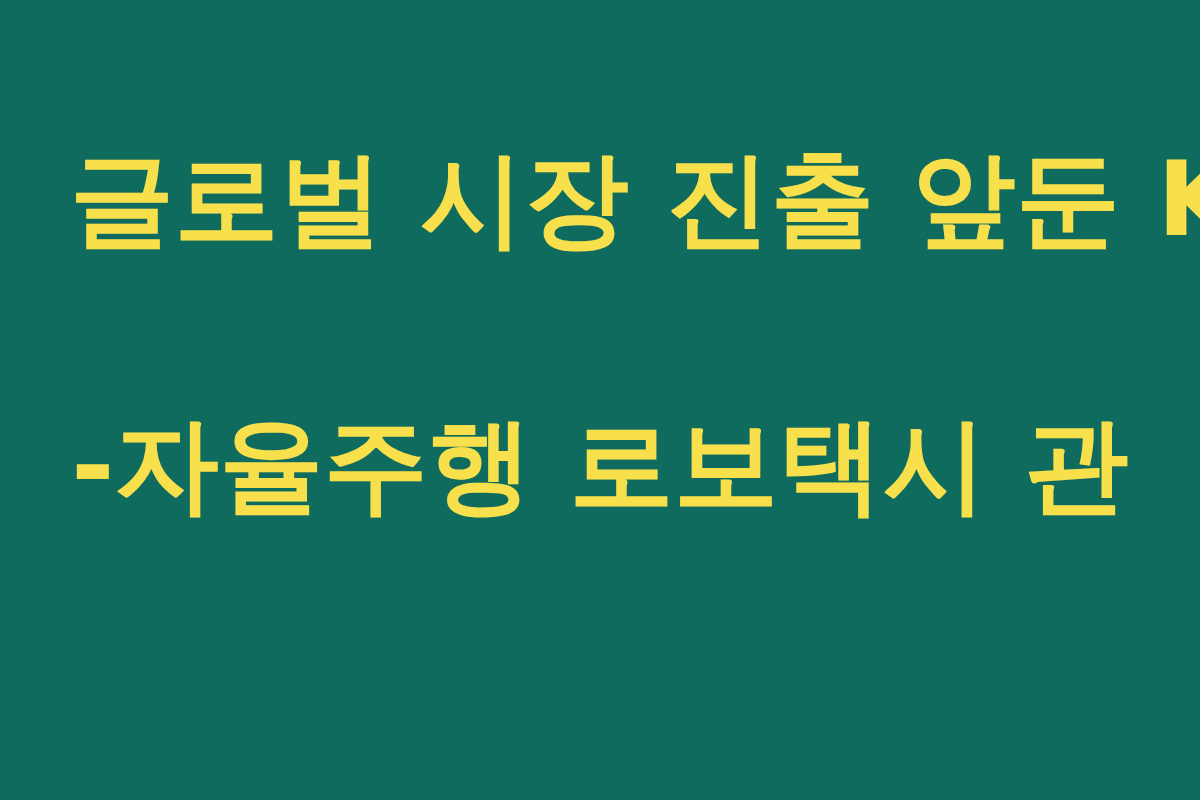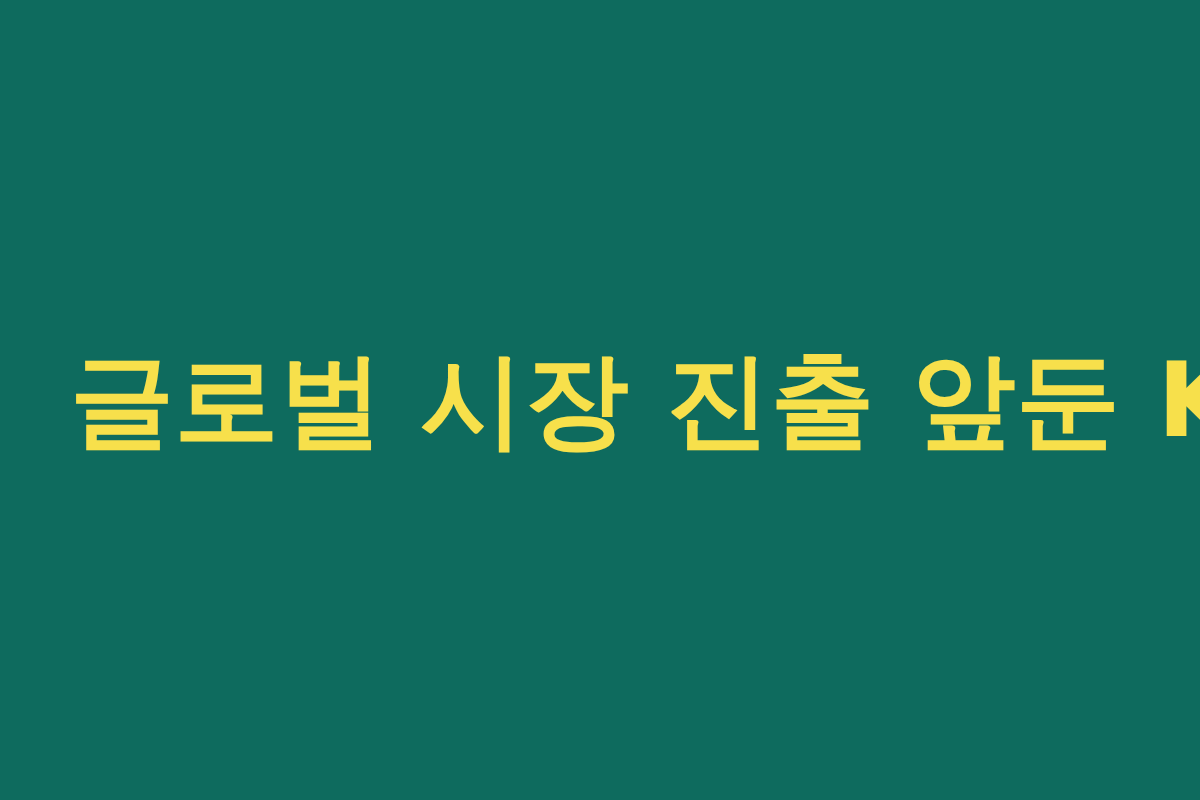--- a/index.html
+++ b/index.html
@@ -16,21 +16,20 @@
   }
 
   #card {
     position: relative;
     width: 1200px;
     height: 800px;
     box-sizing: border-box;
     display: flex;
     flex-direction: column;
     align-items: center;
-    justify-content: center;
     background: #0E6B5E;
   }
 
   #headline {
     width: 1060px;
     margin: 0;
     padding: 0;
     text-align: center;
     font-family: "DejaVu Sans", "Liberation Sans", sans-serif;
     font-weight: 700;
@@ -48,15 +47,16 @@
     white-space: nowrap;
   }
 </style>
 </head>
 <body>
 
 <div id="card" style="background: rgb(14, 107, 94);">
 
   <h1 id="headline" style="color: rgb(247, 224, 75);">
     <span class="hl-line">글로벌 시장 진출 앞둔 K</span>
+    <span class="hl-line">-자율주행 로보택시 관</span>
   </h1>
 
 </div>
 
 </body></html>

